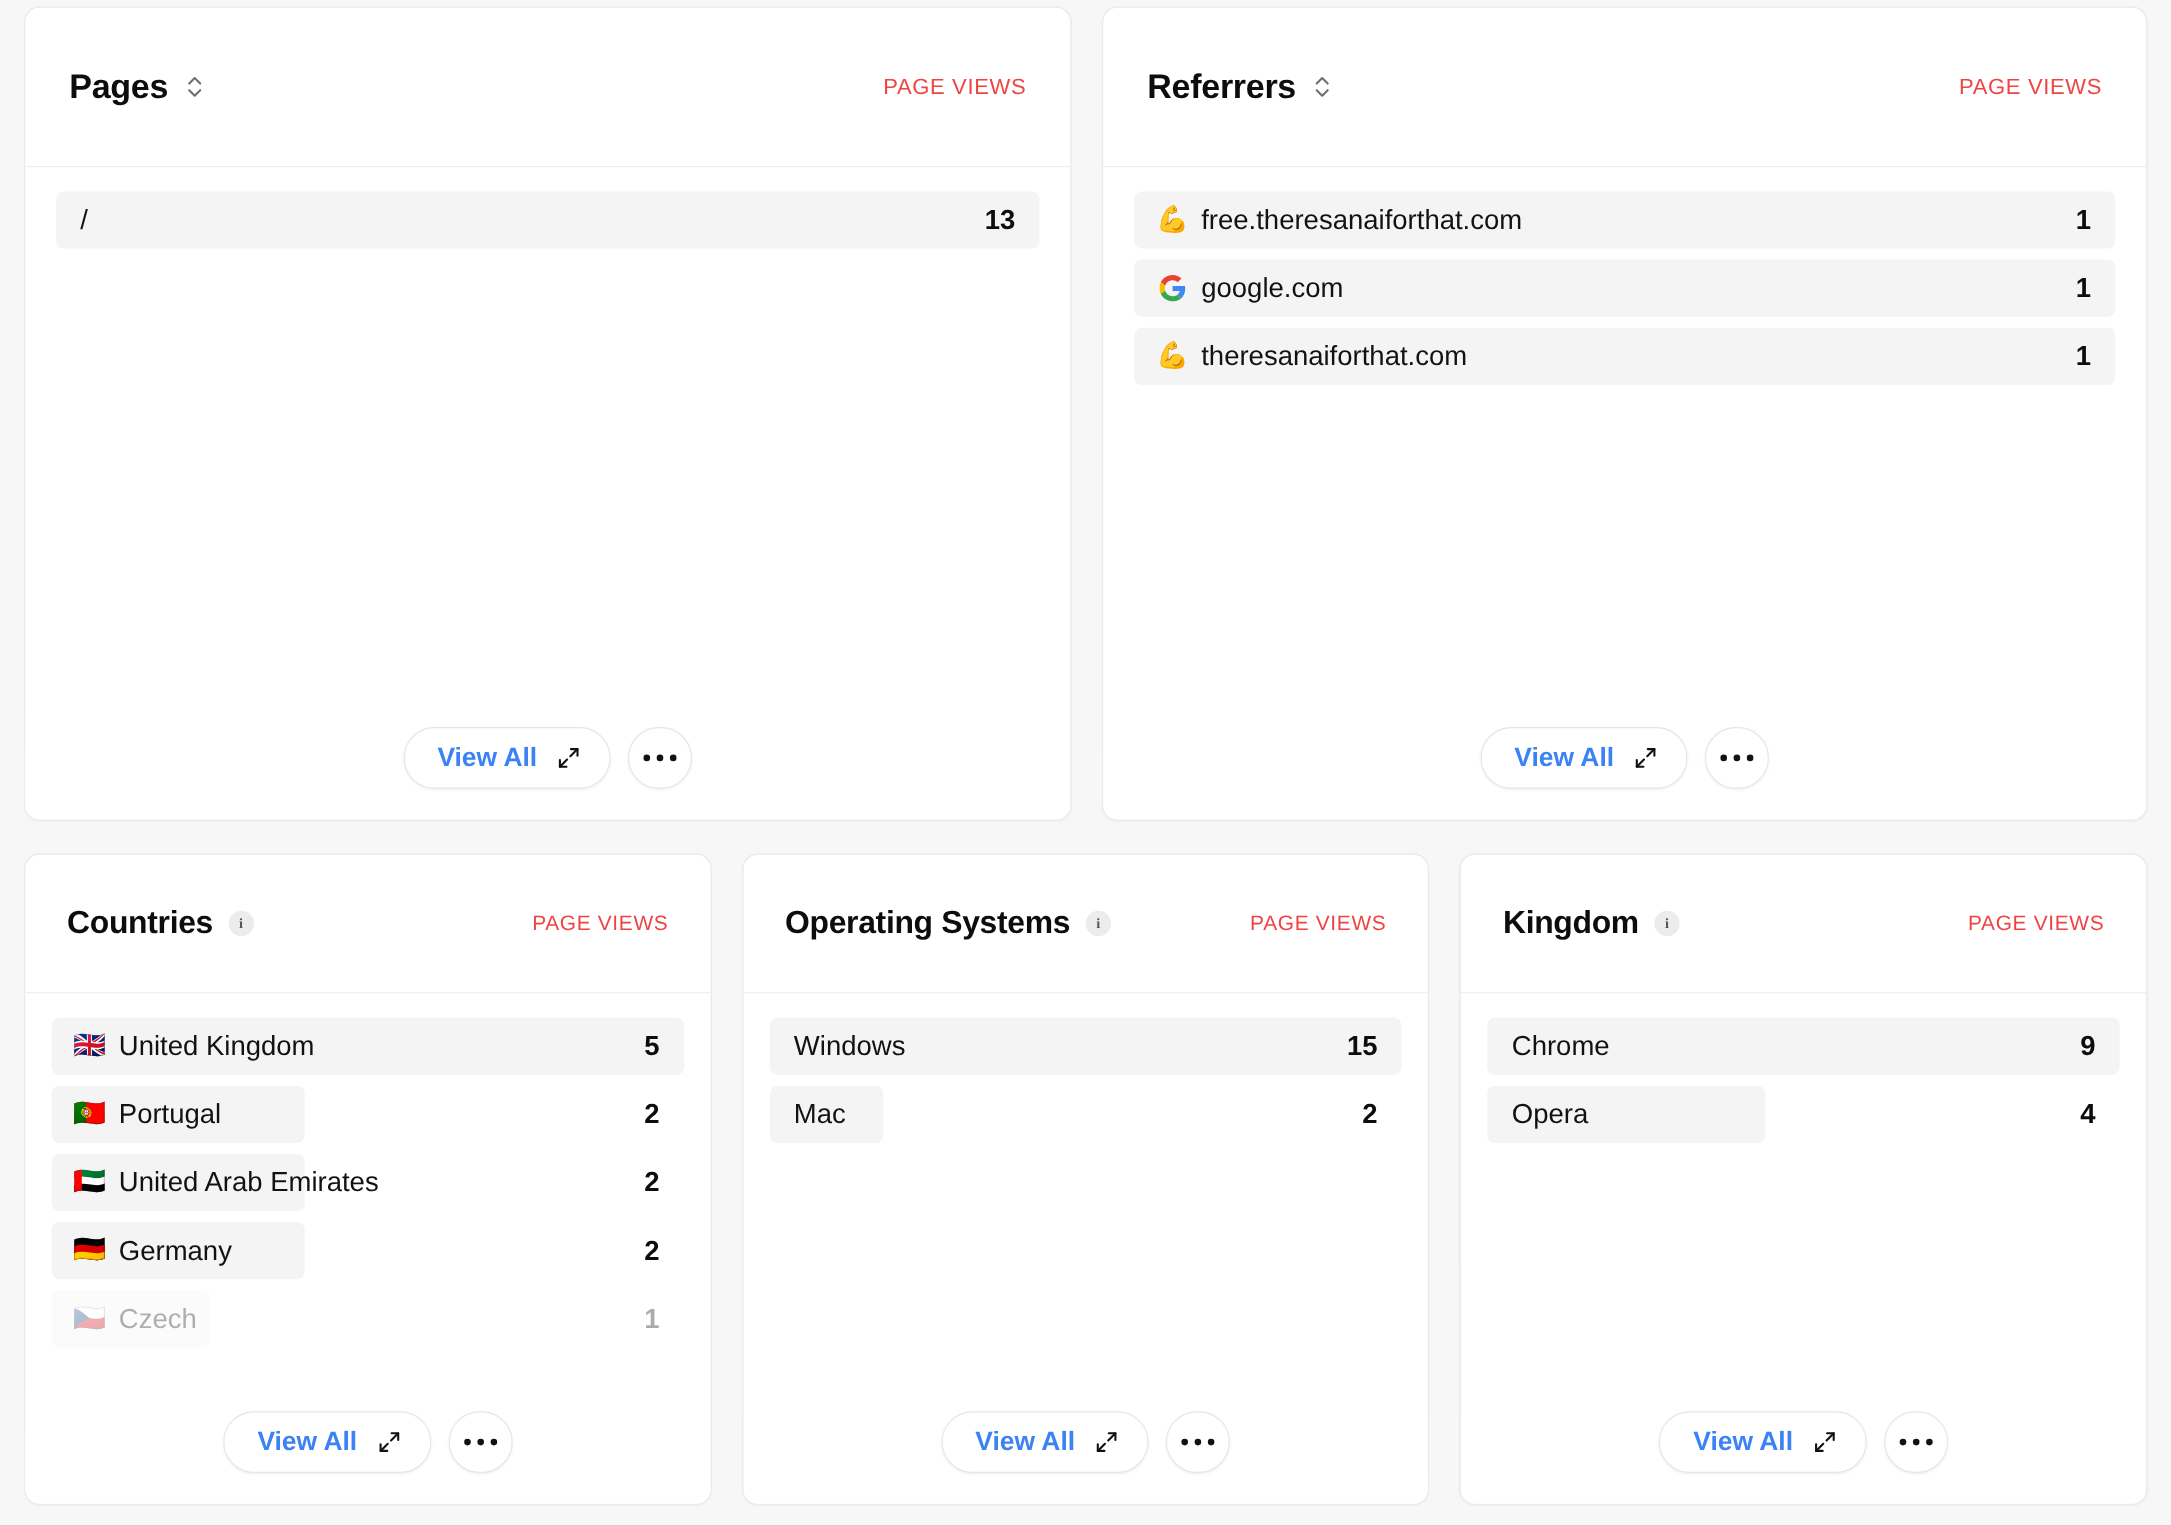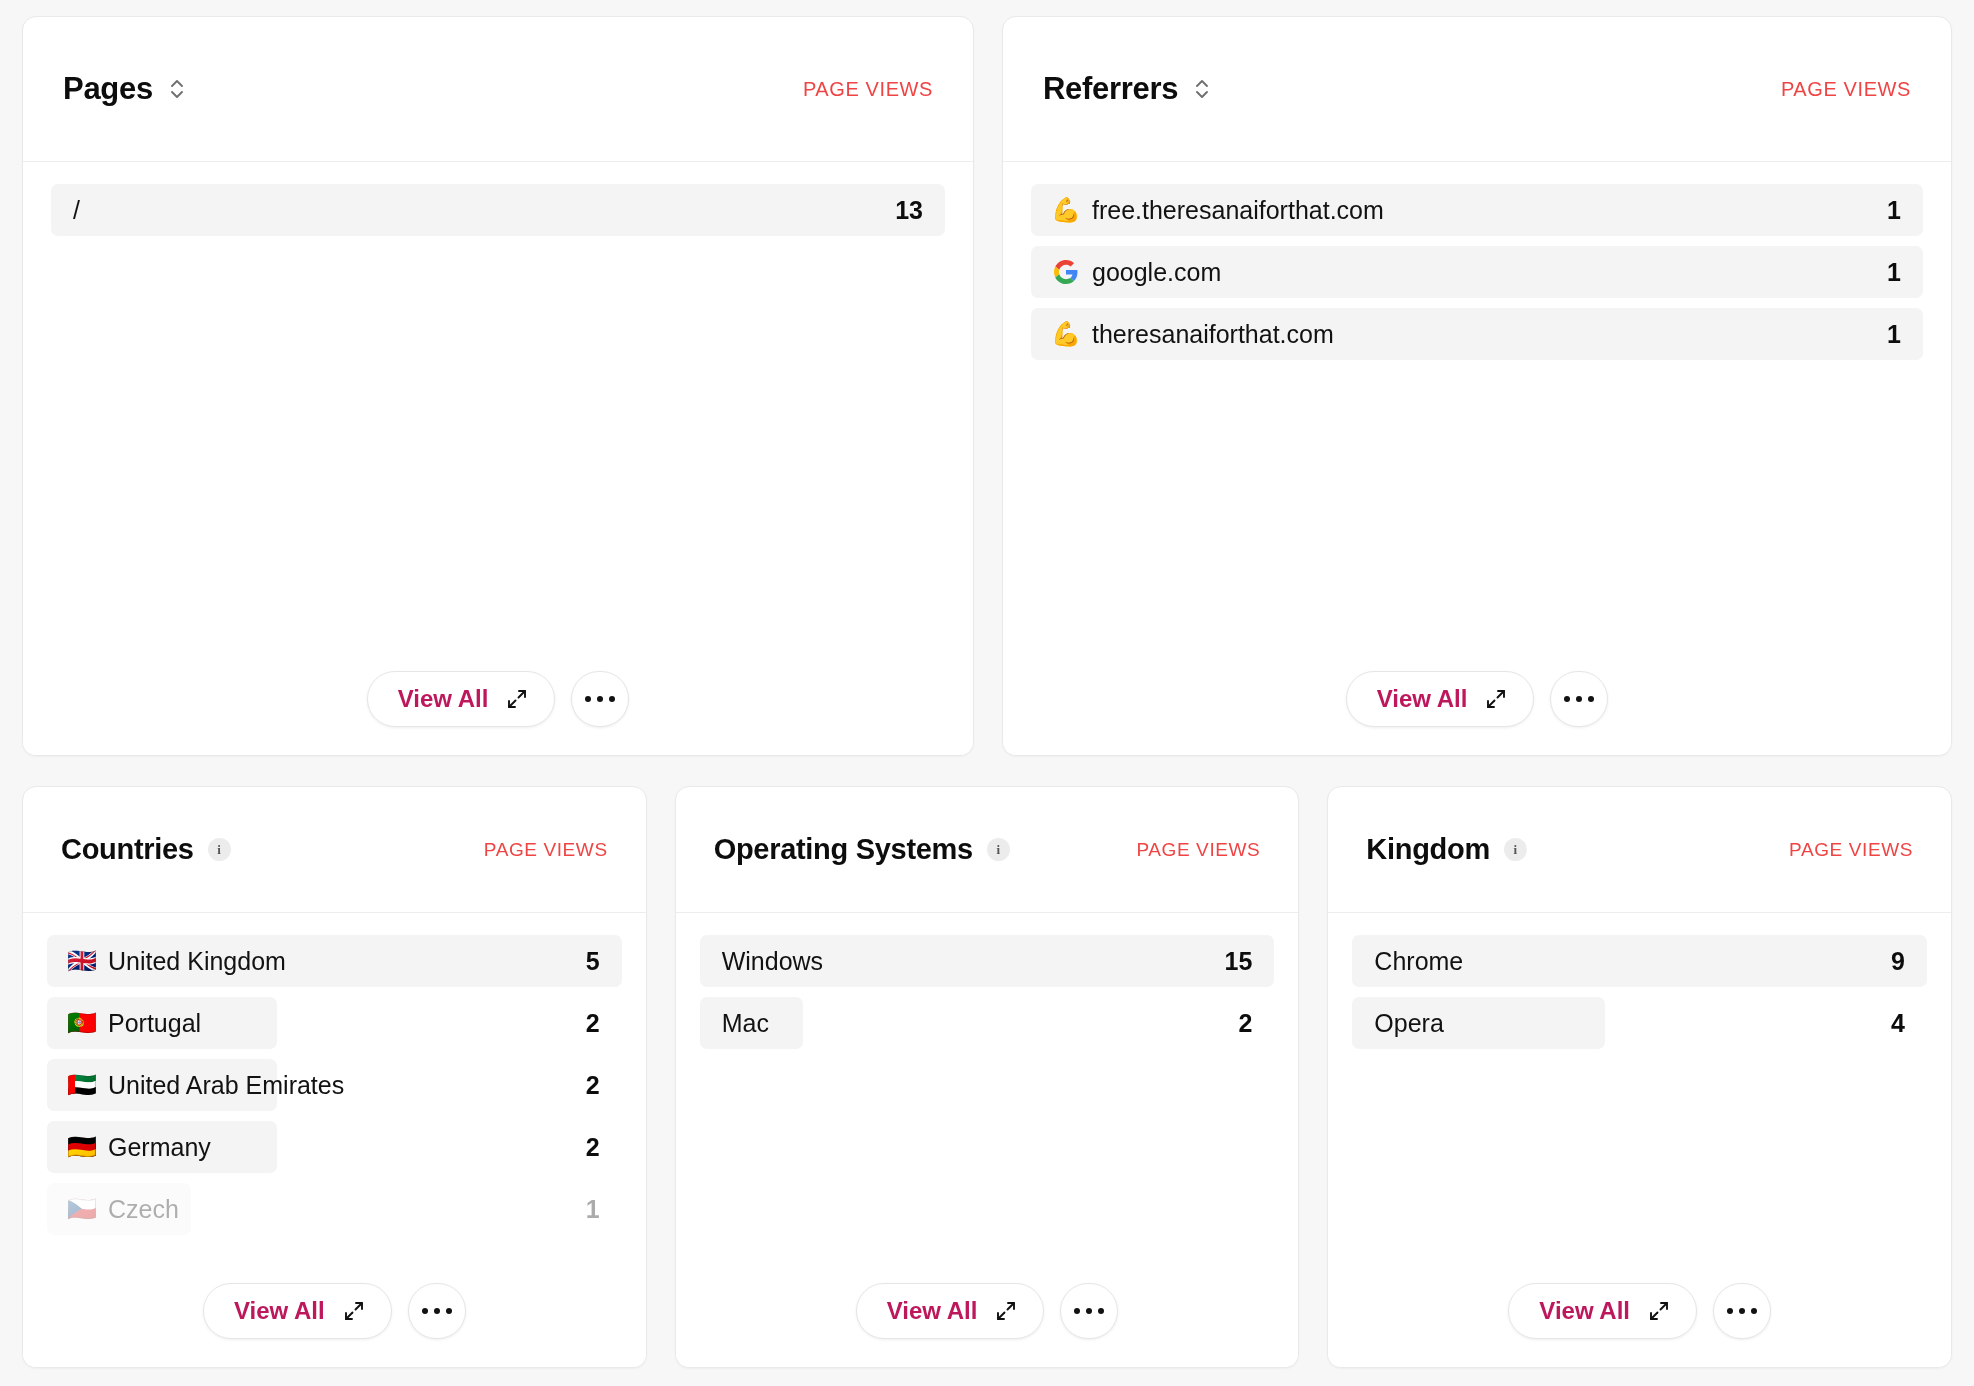--- a/index.html
+++ b/index.html
@@ -14,21 +14,21 @@
     background: #f7f7f7;
     font-family: "Liberation Sans", "DejaVu Sans", sans-serif;
     color: #111111;
     -webkit-font-smoothing: antialiased;
     overflow: hidden;
   }
 
   .dashboard {
     width: 1974px;
     height: 1386px;
-    padding: 16px 22px 18px 22px;
+    padding: 6px 22px 18px 22px;
     display: flex;
     flex-direction: column;
     gap: 30px;
     border-radius: 28px;
   }
 
   .row {
     display: flex;
     gap: 28px;
   }
@@ -215,21 +215,21 @@
     align-items: center;
     gap: 18px;
     height: 56px;
     padding: 0 26px 0 30px;
     background: #ffffff;
     border: 1px solid #e6e6e6;
     border-radius: 999px;
     box-shadow: 0 1px 3px rgba(15, 15, 15, 0.07);
     font-size: 24px;
     font-weight: 600;
-    color: #be185d;
+    color: #3b82f6;
     cursor: pointer;
     white-space: nowrap;
     font-family: inherit;
   }
 
   .btn-viewall .expand-icon { display: inline-flex; color: #111111; }
   .btn-viewall .expand-icon svg { display: block; }
 
   .btn-more {
     display: inline-flex;

